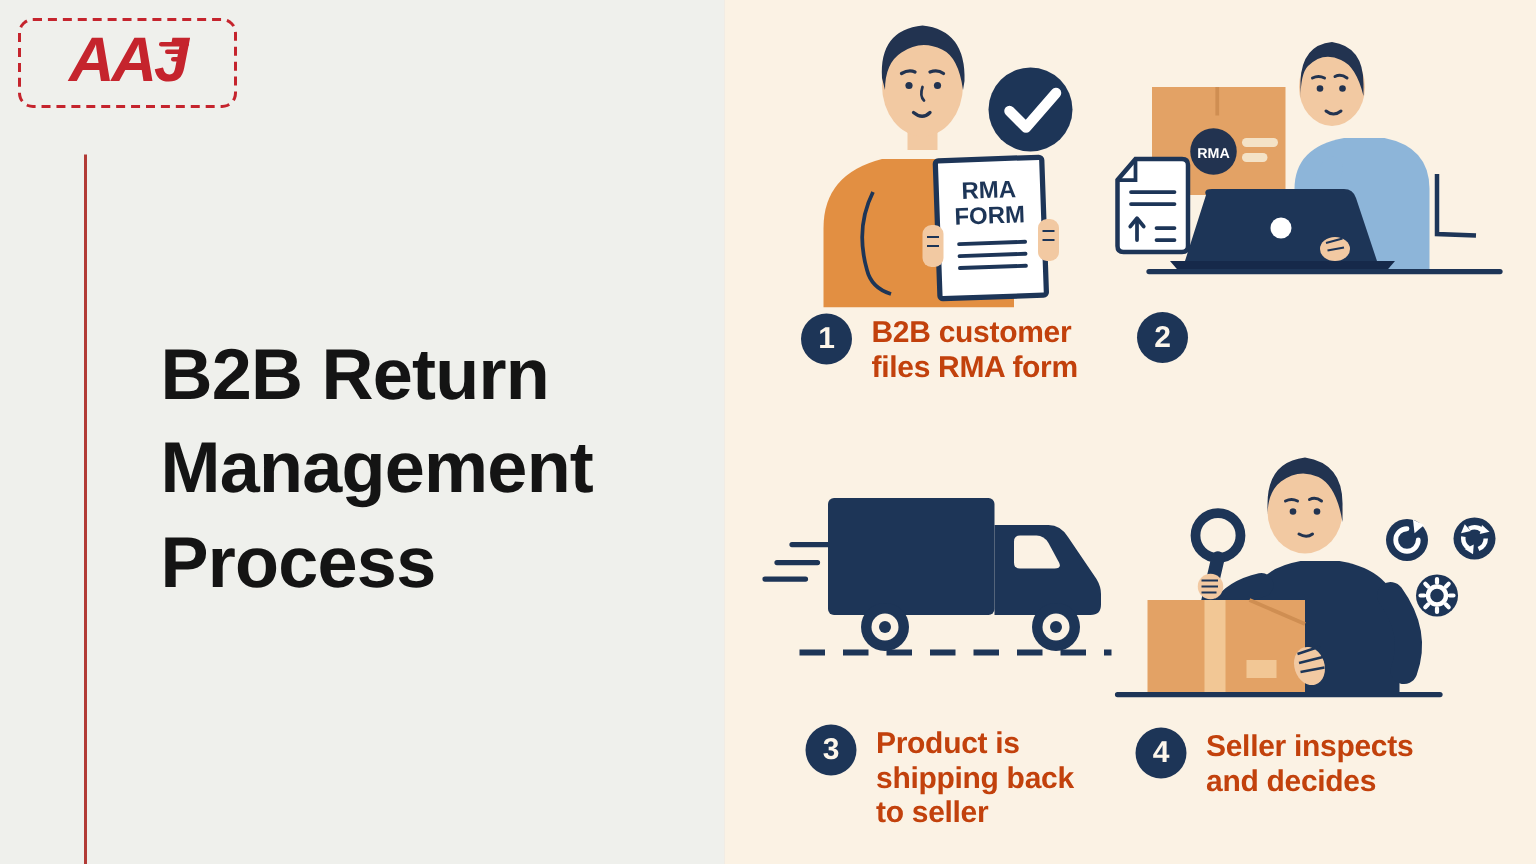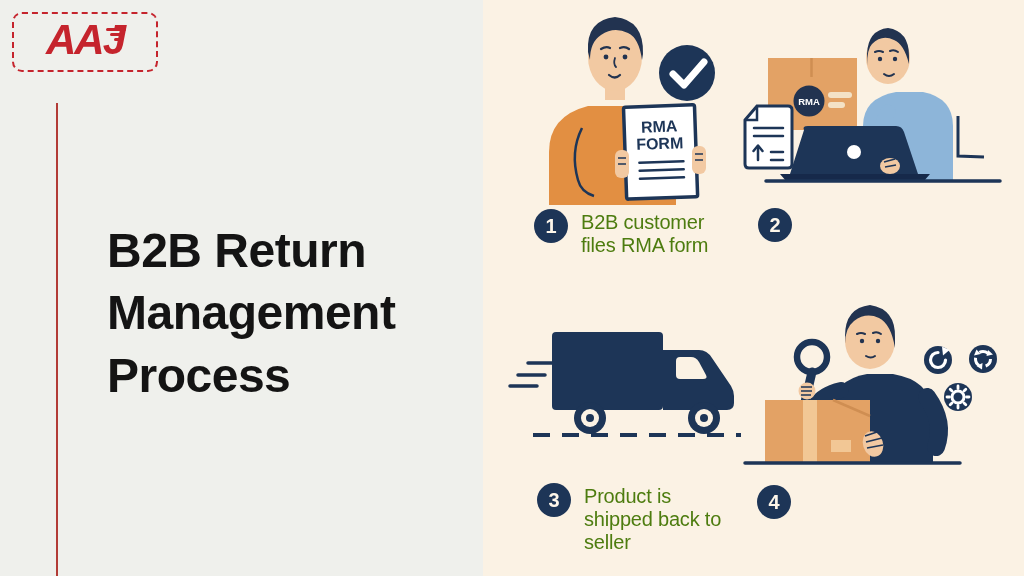--- a/index.html
+++ b/index.html
@@ -35,21 +35,21 @@
   .illus-2{left:255px;top:20px;}
   .illus-3{left:20px;top:318px;}
   .illus-4{left:260px;top:292px;}
   .step-label{position:absolute;display:flex;align-items:flex-start;gap:13px;}
   .step-num{
     width:34px;height:34px;border-radius:50%;background:#1d3557;color:#fdf6ea;
     display:flex;align-items:center;justify-content:center;
     font-size:20px;font-weight:700;flex:0 0 auto;
   }
   .step-text{
-    font-size:20px;font-weight:400;color:#4d7c0f;line-height:1.16;letter-spacing:-0.2px;
+    font-size:20px;font-weight:700;color:#c2410c;line-height:1.16;letter-spacing:-0.2px;
     padding-top:2px;
   }
   .label-1{left:51px;top:209px;}  .label-1 .step-text{width:160px;}
   .label-2{left:275px;top:208px;} .label-2 .step-text{width:190px;}
   .label-3{left:54px;top:483px;}  .label-3 .step-text{width:140px;}
   .label-4{left:274px;top:485px;} .label-4 .step-text{width:165px;}
   svg text{font-family:"Liberation Sans",sans-serif;}
 </style>
 </head>
 <body>
@@ -215,20 +215,21 @@
 
     <div class="step-label label-1">
       <div class="step-num">1</div>
       <div class="step-text">B2B customer files RMA form</div>
     </div>
     <div class="step-label label-2">
       <div class="step-num">2</div>
     </div>
     <div class="step-label label-3">
       <div class="step-num">3</div>
-      <div class="step-text">Product is shipped back to seller</div>
+      <div class="step-text">Product is shipping back to seller</div>
     </div>
     <div class="step-label label-4">
       <div class="step-num">4</div>
+      <div class="step-text">Seller inspects and decides</div>
     </div>
 
   </div>
 </div>
 
 </body></html>

